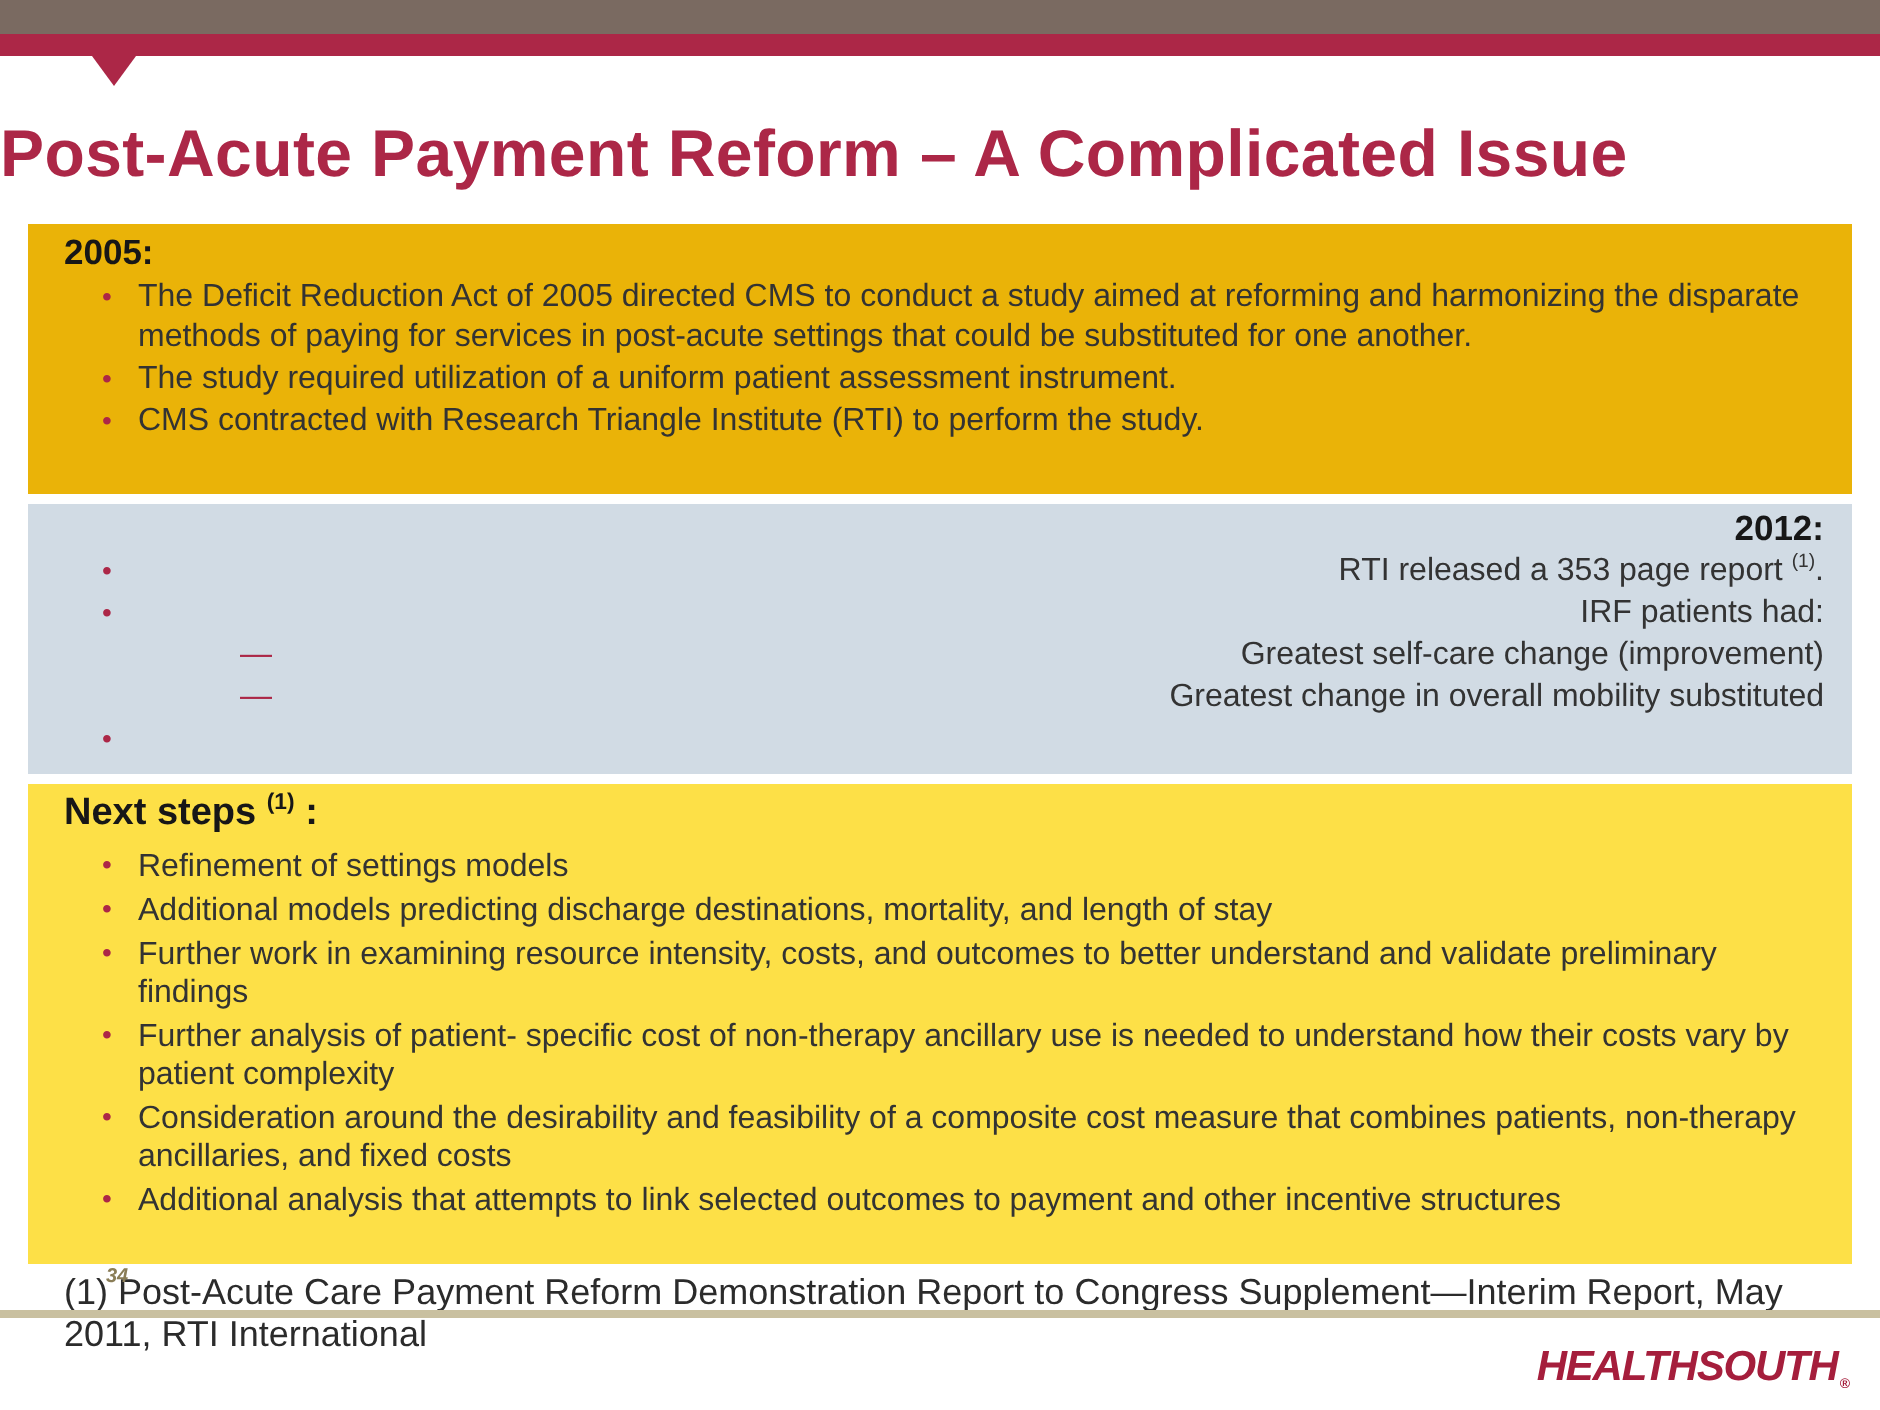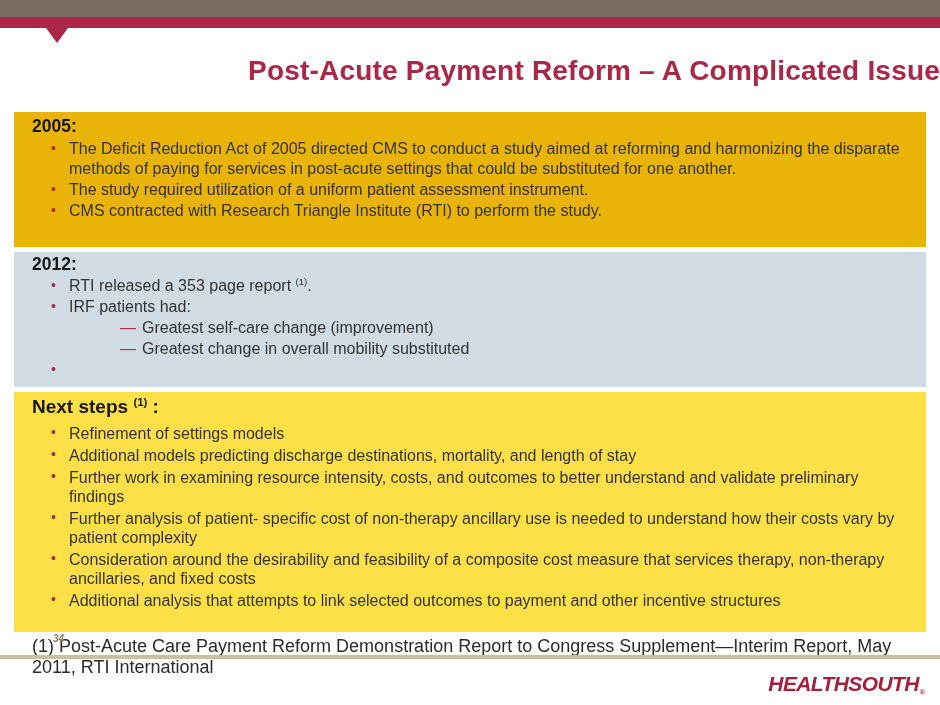--- a/index.html
+++ b/index.html
@@ -5,26 +5,26 @@
   html,body{margin:0;padding:0;background:#e8e8e8;}
   .slide{
     position:relative;width:940px;height:705px;background:#ffffff;
     font-family:"Liberation Sans", sans-serif;overflow:hidden;margin:0 auto;
   }
   .bar-brown{position:absolute;top:0;left:0;width:100%;height:17px;background:var(--top-bar-brown,#7A6A61);}
   .bar-maroon{position:absolute;top:17px;left:0;width:100%;height:11px;background:var(--accent-maroon,#AC2747);}
   .tri{position:absolute;top:28px;left:46px;width:0;height:0;
     border-left:11px solid transparent;border-right:11px solid transparent;
     border-top:15px solid var(--accent-maroon,#AC2747);}
-  .title{position:absolute;top:36px;left:0;width:100%;text-align:right;
-    font-size:28px;font-weight:700;color:var(--accent-maroon,#AC2747);letter-spacing:.2px;}
+  .title{position:absolute;top:36px;left:0;width:100%;text-align:left;
+    font-size:33px;font-weight:700;color:var(--accent-maroon,#AC2747);letter-spacing:.2px;}
   .content{position:absolute;top:112px;left:14px;right:14px;}
   .section{box-sizing:border-box;overflow:hidden;margin-bottom:5px;padding:4px 14px 2px 18px;}
   .sec-y2005{height:135px;}
-  .sec-y2012{height:135px;padding-top:2px;}
+  .sec-y2012{height:135px;padding-top:2px;text-align:right;}
   .sec-next-steps{height:240px;padding-top:3px;}
   .sec-heading{font-size:17.5px;font-weight:700;color:#171717;line-height:21px;margin:0 0 2px 0;}
   .sec-y2012 .sec-heading{margin-bottom:1px;}
   .sec-next-steps .sec-heading{font-size:19px;line-height:23px;margin-bottom:6px;}
   .bullet-row{position:relative;padding-left:37px;font-size:16px;line-height:20px;color:#333333;margin:1px 0;}
   .sec-next-steps .bullet-row{line-height:19px;}
   .bullet-row.spaced{margin:3px 0;}
   .bullet-marker{position:absolute;left:19px;top:-1px;color:var(--accent-maroon,#AC2747);font-size:14px;}
   .sub-row{position:relative;padding-left:110px;font-size:16px;line-height:20px;color:#333333;margin:1px 0;}
   .dash-marker{position:absolute;left:88px;top:0;color:var(--accent-maroon,#AC2747);}
@@ -59,21 +59,21 @@
         <div class="sub-row"><span class="dash-marker">—</span><span class="bullet-text">Greatest self-care change (improvement)</span></div>
         <div class="sub-row"><span class="dash-marker">—</span><span class="bullet-text">Greatest change in overall mobility substituted</span></div>
         <div class="bullet-row"><span class="bullet-marker">•</span></div>
       </section>
       <section class="section sec-next-steps" style="background: #fde047;">
         <div class="sec-heading">Next steps <sup class="sup">(1)</sup> :</div>
         <div class="bullet-row spaced"><span class="bullet-marker">•</span><span class="bullet-text">Refinement of settings models</span></div>
         <div class="bullet-row spaced"><span class="bullet-marker">•</span><span class="bullet-text">Additional models predicting discharge destinations, mortality, and length of stay</span></div>
         <div class="bullet-row spaced"><span class="bullet-marker">•</span><span class="bullet-text">Further work in examining resource intensity, costs, and outcomes to better understand and validate preliminary findings</span></div>
         <div class="bullet-row spaced"><span class="bullet-marker">•</span><span class="bullet-text">Further analysis of patient- specific cost of non-therapy ancillary use is needed to understand how their costs vary by patient complexity</span></div>
-        <div class="bullet-row spaced"><span class="bullet-marker">•</span><span class="bullet-text">Consideration around the desirability and feasibility of a composite cost measure that services therapy, non-therapy ancillaries, and fixed costs</span></div>
+        <div class="bullet-row spaced"><span class="bullet-marker">•</span><span class="bullet-text">Consideration around the desirability and feasibility of a composite cost measure that combines patients, non-therapy ancillaries, and fixed costs</span></div>
         <div class="bullet-row spaced"><span class="bullet-marker">•</span><span class="bullet-text">Additional analysis that attempts to link selected outcomes to payment and other incentive structures</span></div>
       </section>
     </div>
 
   <div class="footnote">(1) Post-Acute Care Payment Reform Demonstration Report to Congress Supplement—Interim Report, May 2011, RTI International</div>
   <div class="footer-line"></div>
   <div class="page-num">34</div>
   <div class="logo"><span>HEALTHSOUTH</span><span class="reg">®</span></div>
 </div>
 

